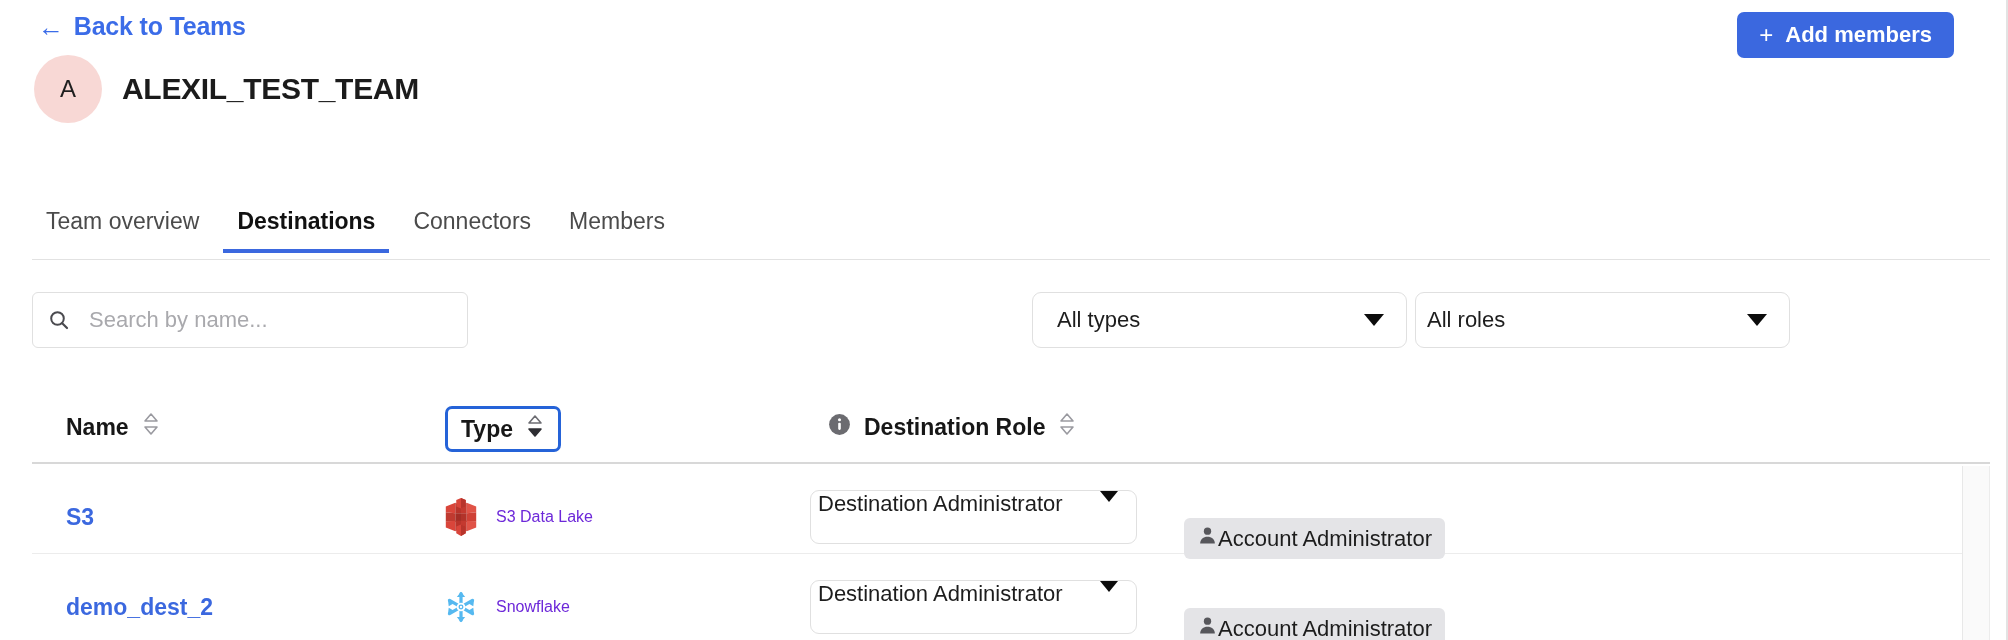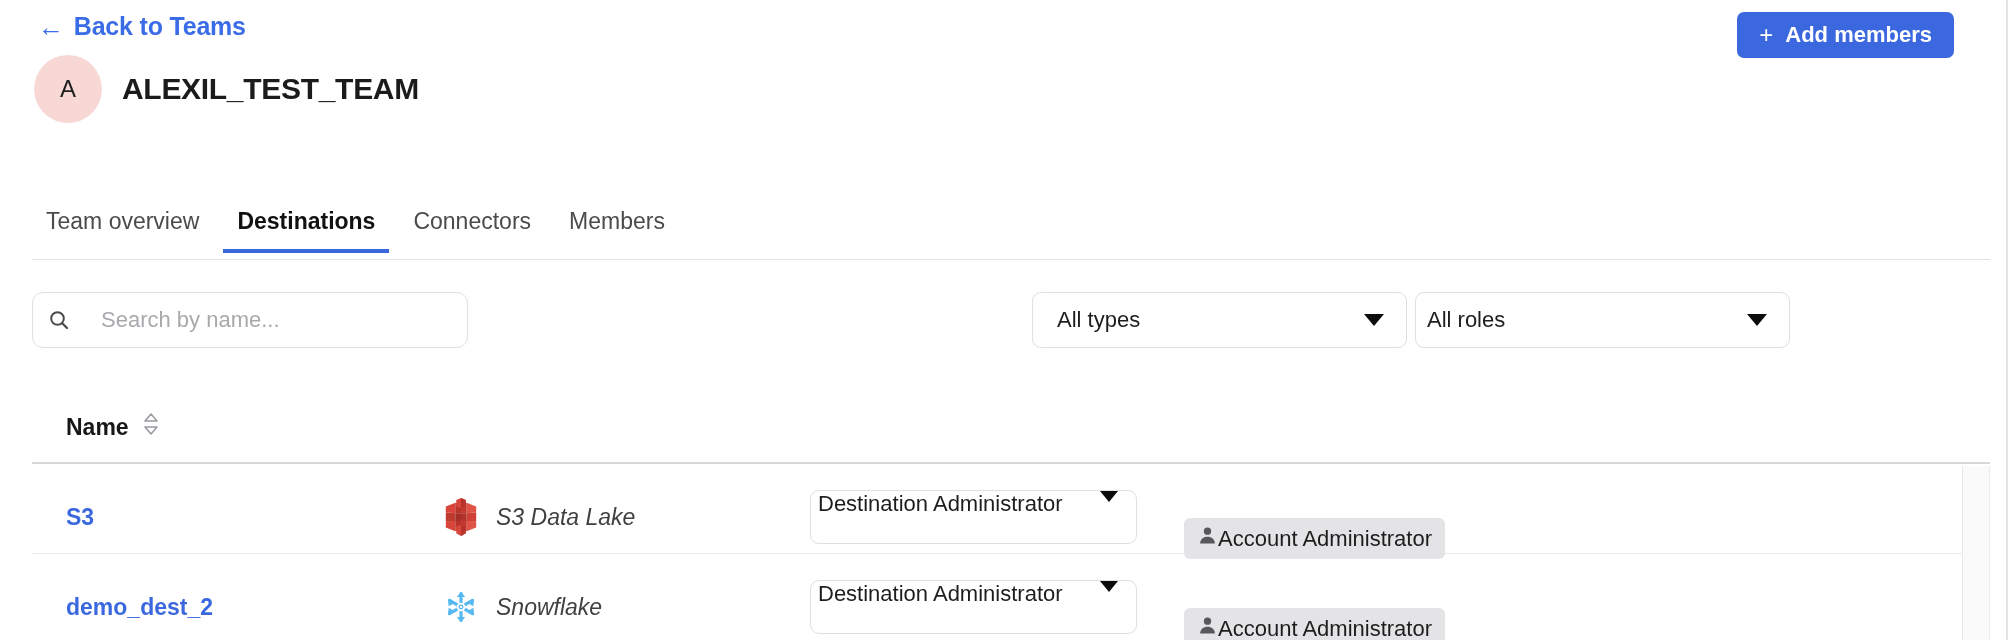--- a/index.html
+++ b/index.html
@@ -96,25 +96,25 @@
   .filters {
     position: absolute;
     left: 32px; top: 292px;
     width: 1958px; height: 56px;
   }
   .search-box {
     position: absolute;
     left: 0; top: 0;
     width: 436px; height: 56px;
     border: 1px solid #e0e0e0;
-    border-radius: 11px;
+    border-radius: 6px;
     background: #fff;
     display: flex; align-items: center;
     padding: 0 14px;
-    gap: 28px;
+    gap: 16px;
   }
   .search-icon { flex: none; display: flex; }
   .search-input {
     border: none; outline: none;
     font-family: "Liberation Sans", sans-serif;
     font-size: 22px;
     color: #202020;
     width: 100%;
     background: transparent;
   }
@@ -182,21 +182,21 @@
     top: 8px; height: 90px;
     display: flex; align-items: center;
     font-size: 23px; color: #1d1d1d;
   }
   .c-name { left: 34px; color: #3b68df; font-weight: 700; cursor: pointer; }
   .c-type { left: 410px; gap: 16px; }
   .c-role { left: 778px; }
   .c-source { left: 1152px; }
 
   .type-icon { width: 38px; height: 38px; flex: none; }
-  .type-label { font-size: 23px; color: #404040; font-weight: 400; font-style: italic; }
+  .type-label { font-size: 16px; color: #6d28d9; font-weight: 400; }
 
   .role-select {
     width: 327px; height: 54px;
     border: 1px solid #e0e0e0;
     border-radius: 9px;
     background: #fff;
     display: flex; justify-content: space-between;
     padding: 0 18px 0 7px;
     font-size: 22px; color: #1d1d1d;
     cursor: pointer;
@@ -284,21 +284,46 @@
       <div class="th" id="th-name">
         <span>Name</span>
         <span>
           <svg width="20" height="26" viewBox="0 0 20 26">
             <path d="M10 3 L16 10 L4 10 Z" fill="#ffffff" stroke="#9a9aa0" stroke-width="1.6" stroke-linejoin="round"></path>
             <path d="M10 23 L16 16 L4 16 Z" fill="#ffffff" stroke="#9a9aa0" stroke-width="1.6" stroke-linejoin="round"></path>
           </svg>
         </span>
       </div>
 
-
+      <div class="th" id="th-type">
+        <span>Type</span>
+        <span>
+          <svg width="20" height="26" viewBox="0 0 20 26">
+            <path d="M10 3 L16 10 L4 10 Z" fill="#ffffff" stroke="#6d6d73" stroke-width="1.6" stroke-linejoin="round"></path>
+            <path d="M10 23 L16 16 L4 16 Z" fill="#2e2e33" stroke="#2e2e33" stroke-width="1.6" stroke-linejoin="round"></path>
+          </svg>
+        </span>
+      </div>
+
+      <div class="th" id="th-role">
+        <span class="info-icon">
+          <svg width="25" height="25" viewBox="0 0 24 24">
+            <circle cx="12" cy="12" r="10" fill="#6b6b70"></circle>
+            <circle cx="12" cy="7.4" r="1.45" fill="#ffffff"></circle>
+            <rect x="10.75" y="10.2" width="2.5" height="7" rx="1.1" fill="#ffffff"></rect>
+          </svg>
+        </span>
+        <span>Destination Role</span>
+        <span>
+          <svg width="20" height="26" viewBox="0 0 20 26">
+            <path d="M10 3 L16 10 L4 10 Z" fill="#ffffff" stroke="#9a9aa0" stroke-width="1.6" stroke-linejoin="round"></path>
+            <path d="M10 23 L16 16 L4 16 Z" fill="#ffffff" stroke="#9a9aa0" stroke-width="1.6" stroke-linejoin="round"></path>
+          </svg>
+        </span>
+      </div>
 
     </div>
 
     <div class="tbody">
 
       <div class="trow">
         <div class="cell c-name">S3</div>
         <div class="cell c-type">
           <span class="type-icon">
             <svg width="38" height="38" viewBox="0 0 40 40">

